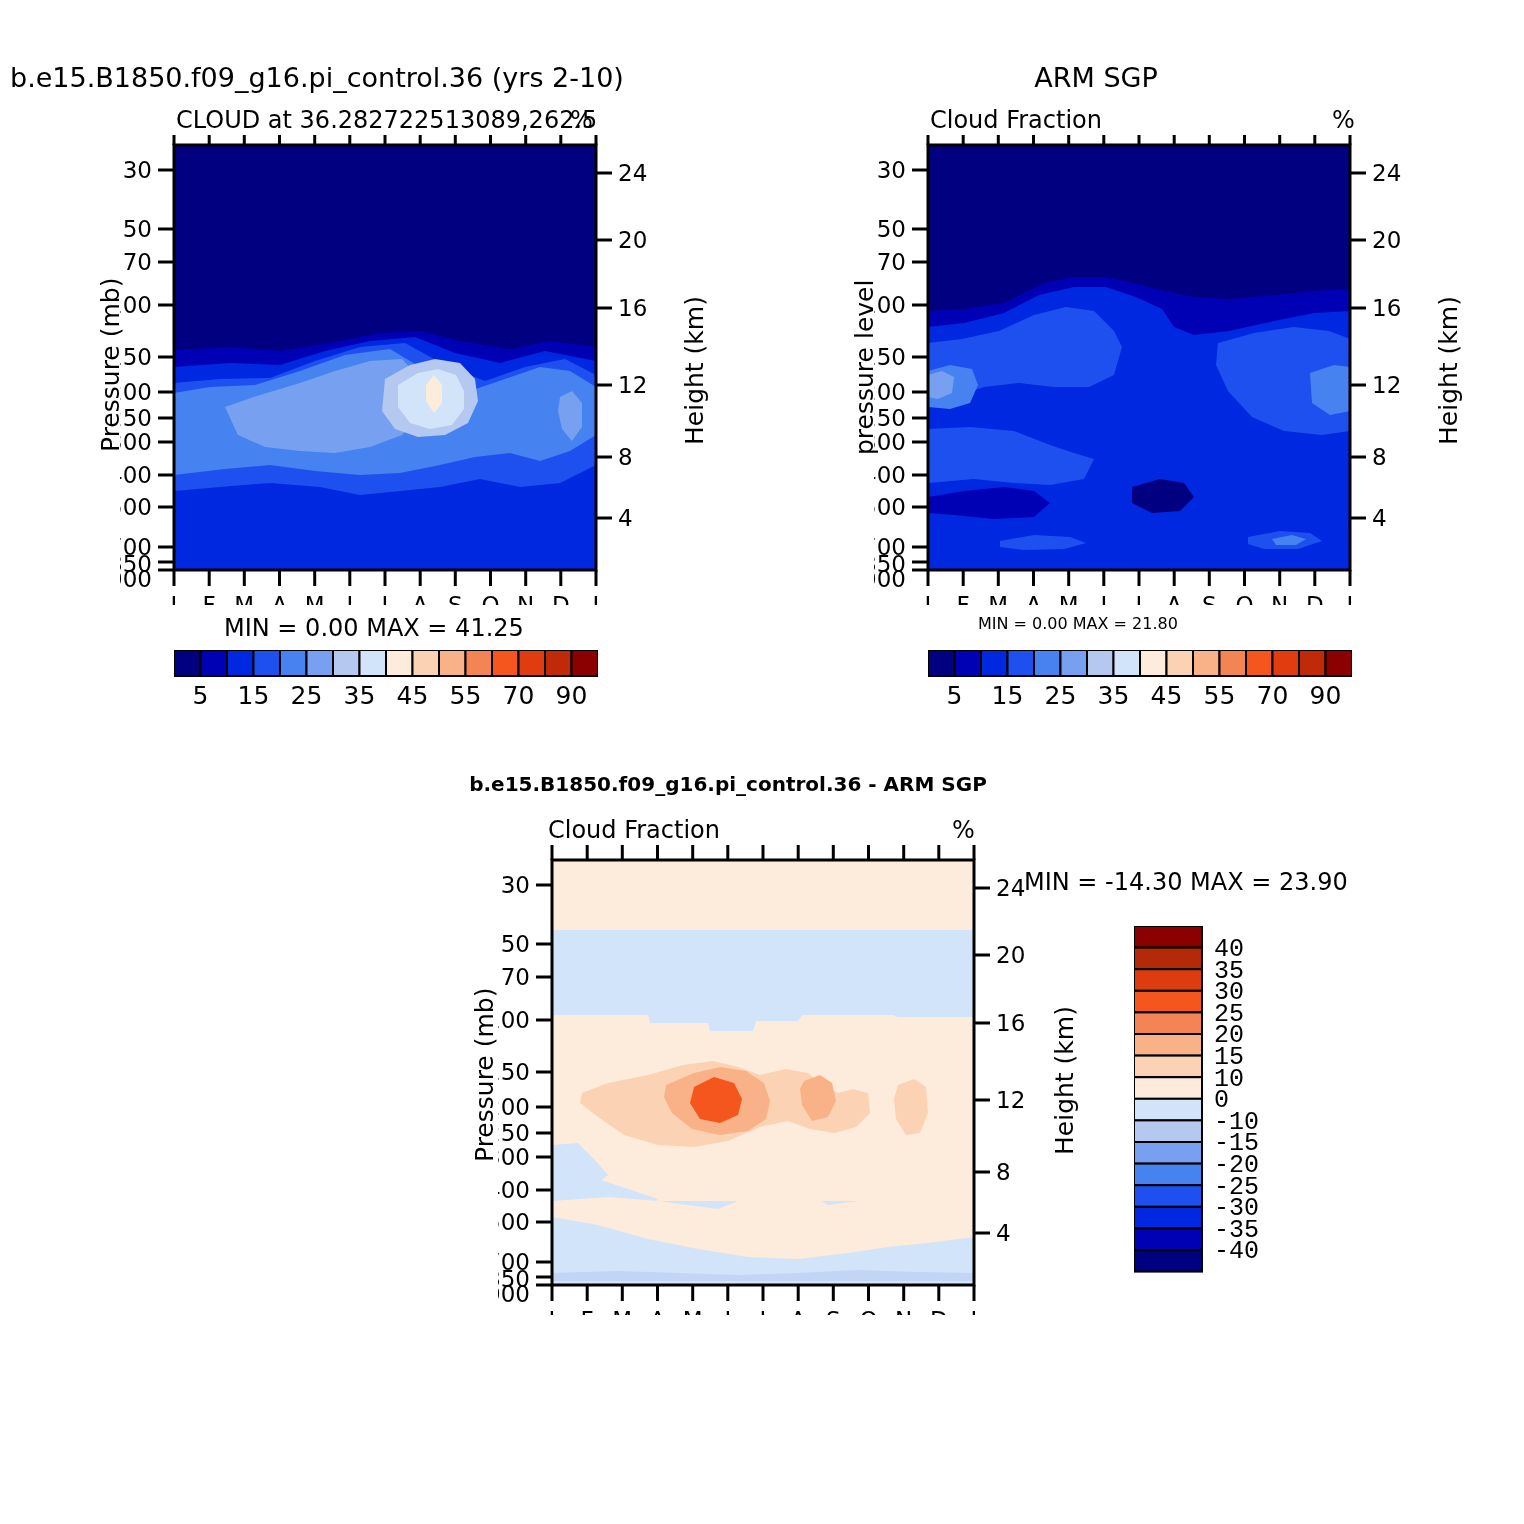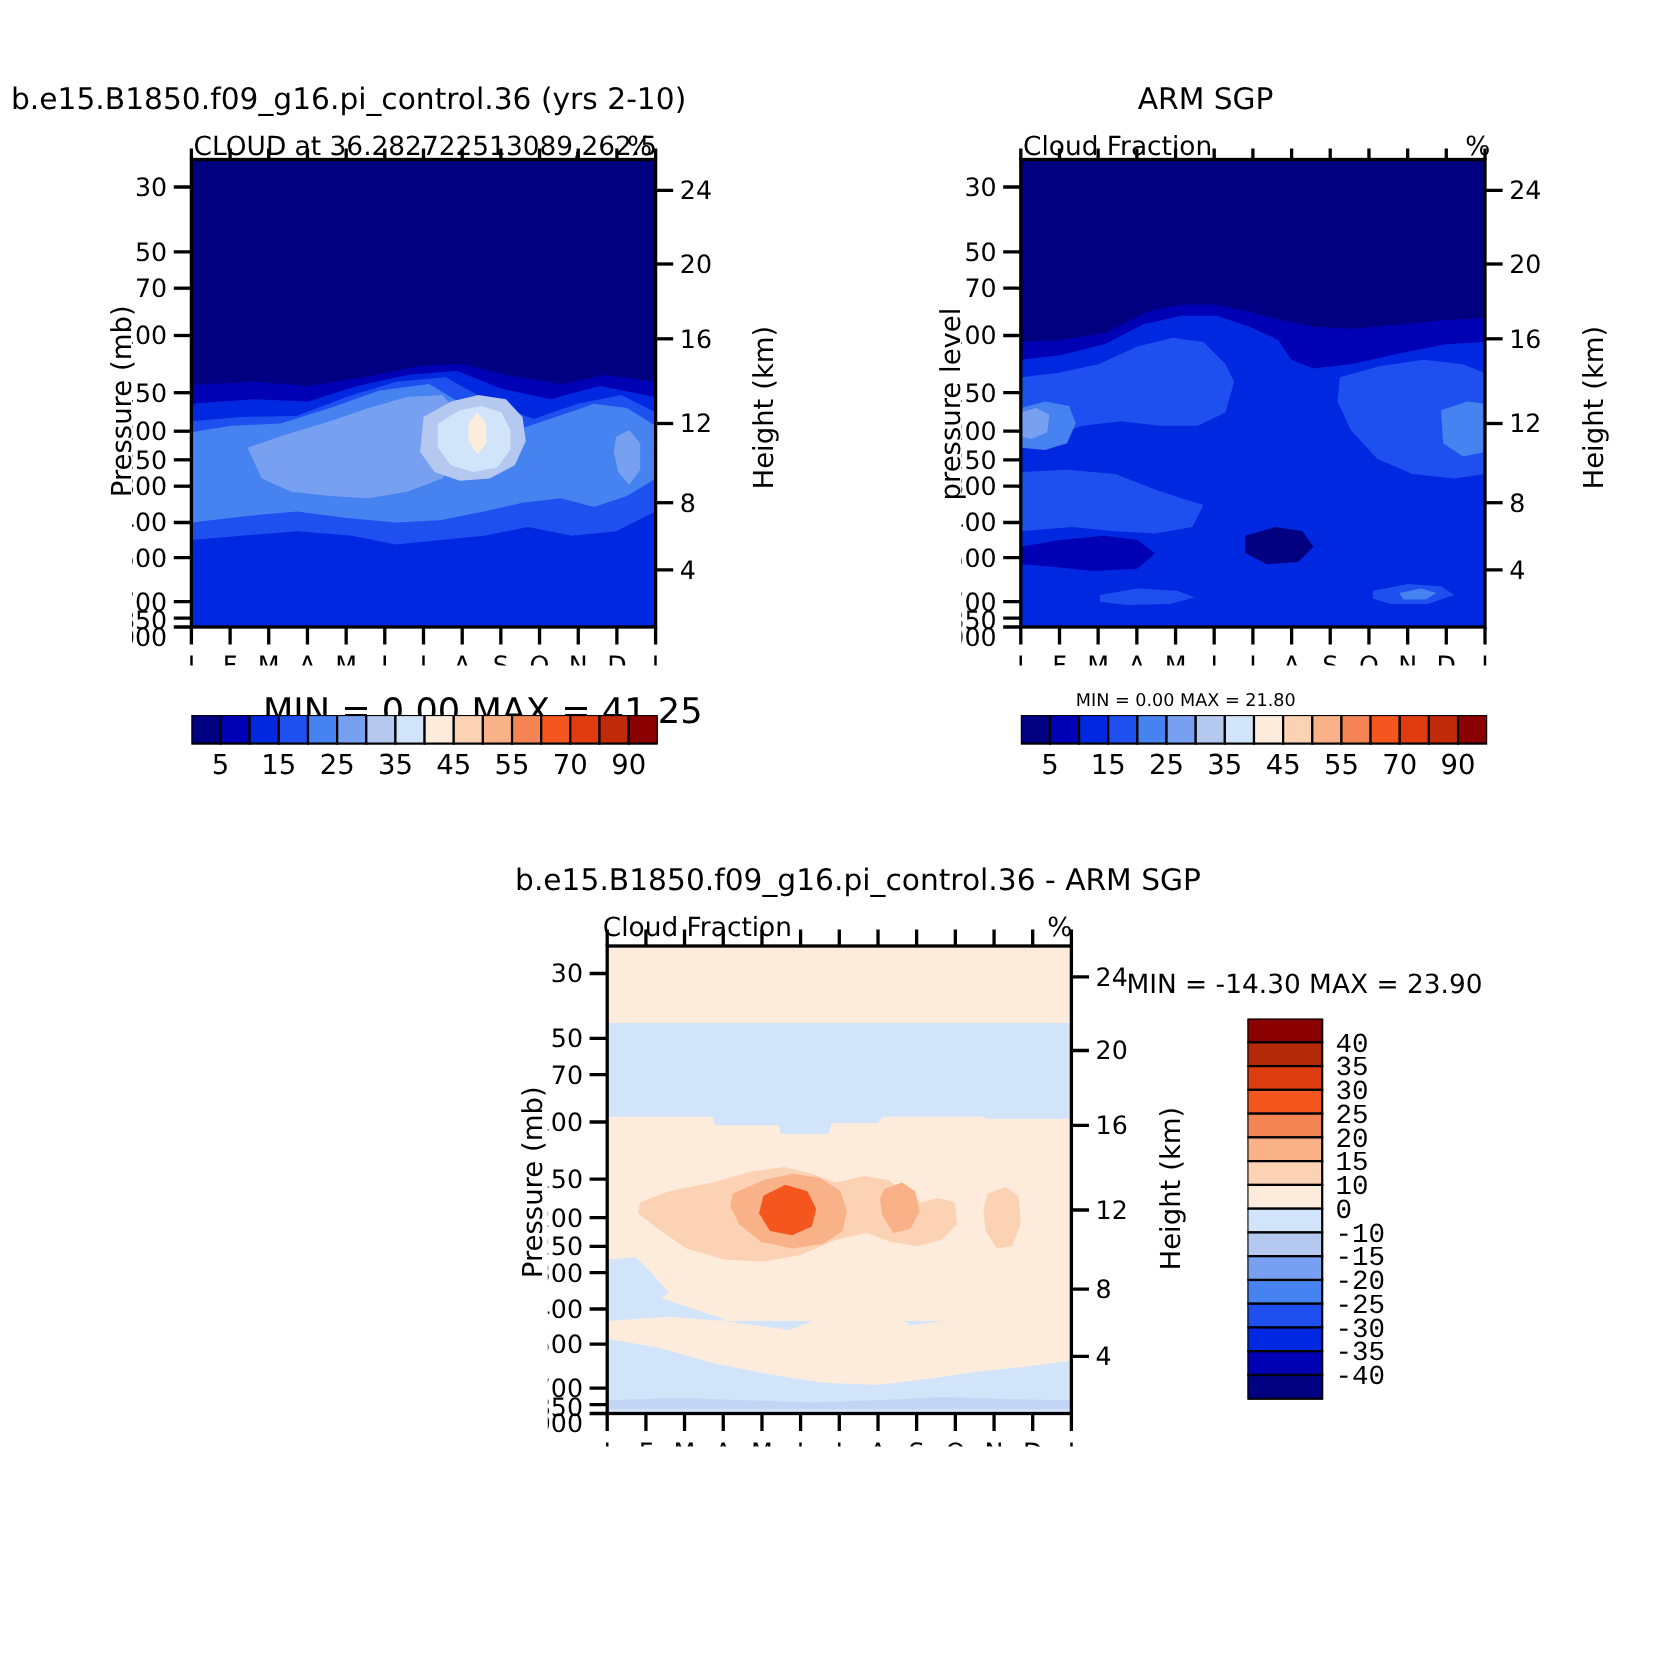--- a/index.html
+++ b/index.html
@@ -1,18 +1,18 @@
 <!DOCTYPE html>
 <html><head>
 <meta charset="utf-8">
 <style>
   html,body{margin:0;padding:0;background:#ffffff;}
   body{width:1524px;height:1524px;position:relative;overflow:hidden;
        font-family:"DejaVu Sans","Liberation Sans",sans-serif;color:#000;}
-  .txt{position:absolute;white-space:nowrap;margin-top:13px;}
+  .txt{position:absolute;white-space:nowrap;}
   .vtxt{position:absolute;white-space:nowrap;transform-origin:0 0;}
   svg{display:block;}
   .panel{position:absolute;}
   .ctr{text-anchor:middle;}
 </style>
 </head>
 <body>
 
 <div class="txt" style="left:10px;top:62px;font-size:27px;">b.e15.B1850.f09_g16.pi_control.36 (yrs 2-10)</div>
 <div class="txt" style="left:176px;top:106px;font-size:24px;">CLOUD at 36.282722513089,262.5</div>
@@ -144,21 +144,21 @@
     <text x="265.0" y="478">J</text>
     <text x="300.2" y="478">A</text>
     <text x="335.3" y="478">S</text>
     <text x="370.5" y="478">O</text>
     <text x="405.7" y="478">N</text>
     <text x="440.8" y="478">D</text>
     <text x="476.0" y="478">J</text>
   </g>
 </svg>
 </div>
-<div class="txt ctr" style="left:239px;top:614px;font-size:32px;">MIN =     0.00 MAX =    41.25</div>
+<div class="txt ctr" style="left:224px;top:614px;font-size:24px;">MIN =     0.00 MAX =    41.25</div>
 
 <div class="panel" style="left:174px;top:650px;">
 <svg width="424" height="62" viewBox="0 0 424 62">
   <g>
     <rect x="0" y="0" width="26.5" height="26" fill="#000080" stroke="#000" stroke-width="2"></rect>
     <rect x="26.5" y="0" width="26.5" height="26" fill="#0000b4" stroke="#000" stroke-width="2"></rect>
     <rect x="53" y="0" width="26.5" height="26" fill="#0028e1" stroke="#000" stroke-width="2"></rect>
     <rect x="79.5" y="0" width="26.5" height="26" fill="#1e50f0" stroke="#000" stroke-width="2"></rect>
     <rect x="106" y="0" width="26.5" height="26" fill="#4682f0" stroke="#000" stroke-width="2"></rect>
     <rect x="132.5" y="0" width="26.5" height="26" fill="#78a0f0" stroke="#000" stroke-width="2"></rect>
@@ -346,21 +346,21 @@
     <text x="132.5" y="54">25</text>
     <text x="185.5" y="54">35</text>
     <text x="238.5" y="54">45</text>
     <text x="291.5" y="54">55</text>
     <text x="344.5" y="54">70</text>
     <text x="397.5" y="54">90</text>
   </g>
 </svg>
 </div>
 
-<div class="txt ctr" style="left:780px;top:772px;font-size:27px;transform:translateX(-50%);">b.e15.B1850.f09_g16.pi_control.36 - ARM SGP</div>
+<div class="txt ctr" style="left:728px;top:772px;font-size:20px;transform:translateX(-50%);font-weight:bold;">b.e15.B1850.f09_g16.pi_control.36 - ARM SGP</div>
 <div class="txt" style="left:548px;top:816px;font-size:24px;">Cloud Fraction</div>
 <div class="txt" style="left:952px;top:816px;font-size:24px;">%</div>
 
 <div class="vtxt" style="left:470px;top:1162px;font-size:25px;transform:rotate(-90deg);">Pressure (mb)</div>
 <div class="vtxt" style="left:1050px;top:1155px;font-size:25px;transform:rotate(-90deg);">Height (km)</div>
 
 <div class="panel" style="left:498px;top:845px;">
 <svg width="600" height="470" viewBox="0 0 600 470">
   <defs>
     <clipPath id="clipC">

